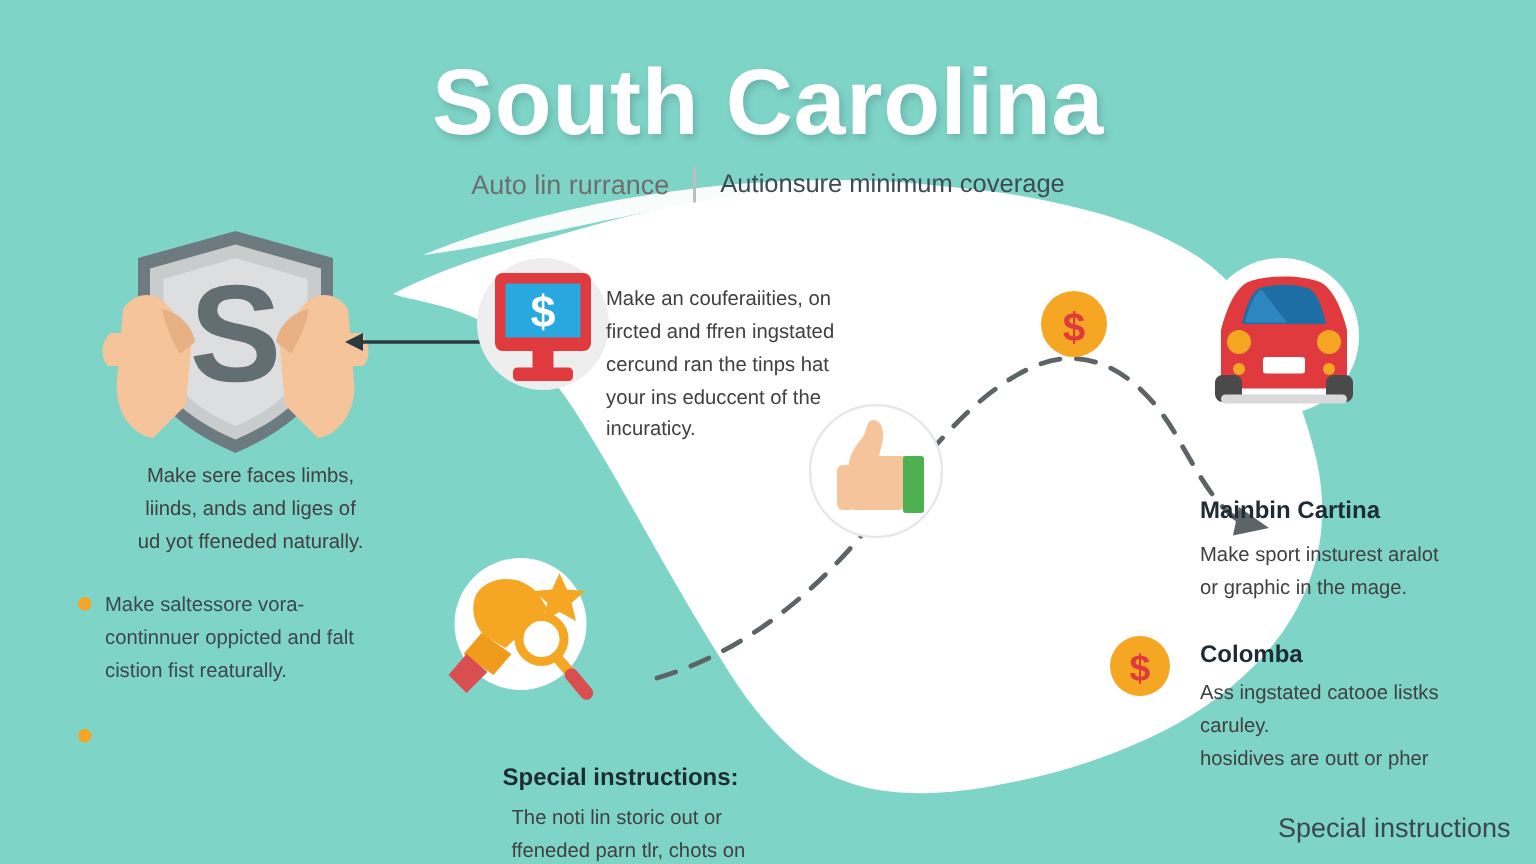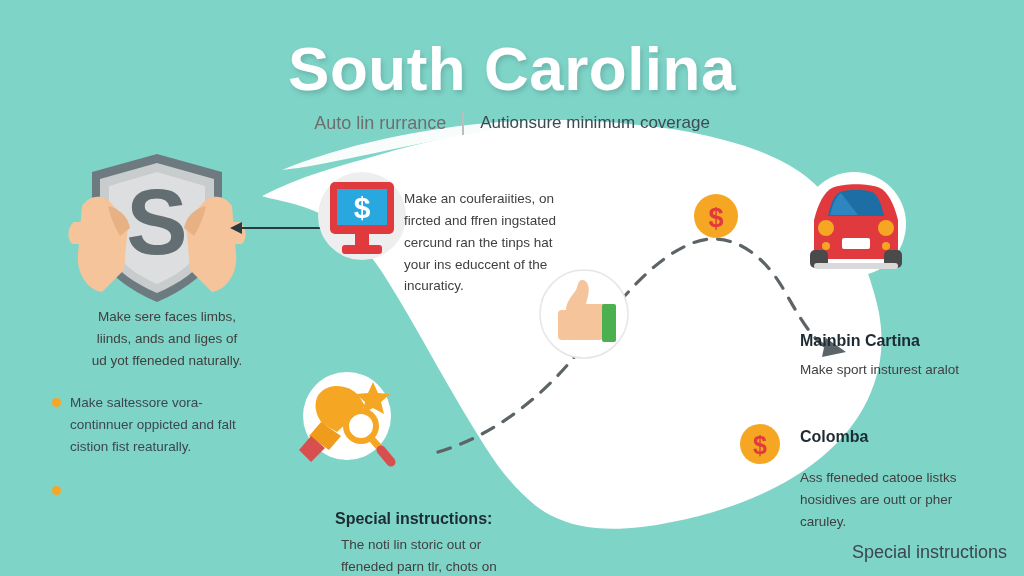--- a/index.html
+++ b/index.html
@@ -65,21 +65,21 @@
   #center-para { left: 404px; top: 188px; width: 200px; }
 
   #special-block { left: 335px; top: 462px; width: 215px; }
   #special-block .heading { margin-bottom: 6px; margin-top: 48px; }
   #special-block .para { padding-left: 6px; }
 
   #right-block-1 { left: 800px; top: 332px; width: 215px; }
   #right-block-1 .heading { margin-bottom: 9px; }
 
   #right-block-2 { left: 800px; top: 428px; width: 215px; }
-  #right-block-2 .heading { margin-bottom: 21px; }
+  #right-block-2 .heading { margin-bottom: 5px; }
 
   #footer-note {
     left: 852px; top: 542px;
     font-size: 18px; color: #3b474e;
   }
 
   
   .icon { position: absolute; }
   #shield-icon-wrap { left: 62px; top: 150px; width: 190px; height: 160px; }
   #monitor-icon-wrap { left: 316px; top: 168px; width: 92px; height: 100px; }
@@ -268,24 +268,25 @@
   <div class="txt" id="special-block">
     <div class="heading">Special instructions:</div>
     <div class="para">The noti lin storic out or</div>
     <div class="para">ffeneded parn tlr, chots on</div>
     <div class="para">upor need the emang.</div>
   </div>
 
   <div class="txt" id="right-block-1">
     <div class="heading">Mainbin Cartina</div>
     <div class="para">Make sport insturest aralot</div>
+    <div class="para">or graphic in the mage.</div>
   </div>
 
   <div class="txt" id="right-block-2">
     <div class="heading">Colomba</div>
-    <div class="para">Ass ffeneded catooe listks</div>
+    <div class="para">Ass ingstated catooe listks</div>
+    <div class="para">caruley.</div>
     <div class="para">hosidives are outt or pher</div>
-    <div class="para">caruley.</div>
   </div>
 
   <div class="txt" id="footer-note">Special instructions</div>
 
 </div>
 
 </body></html>

